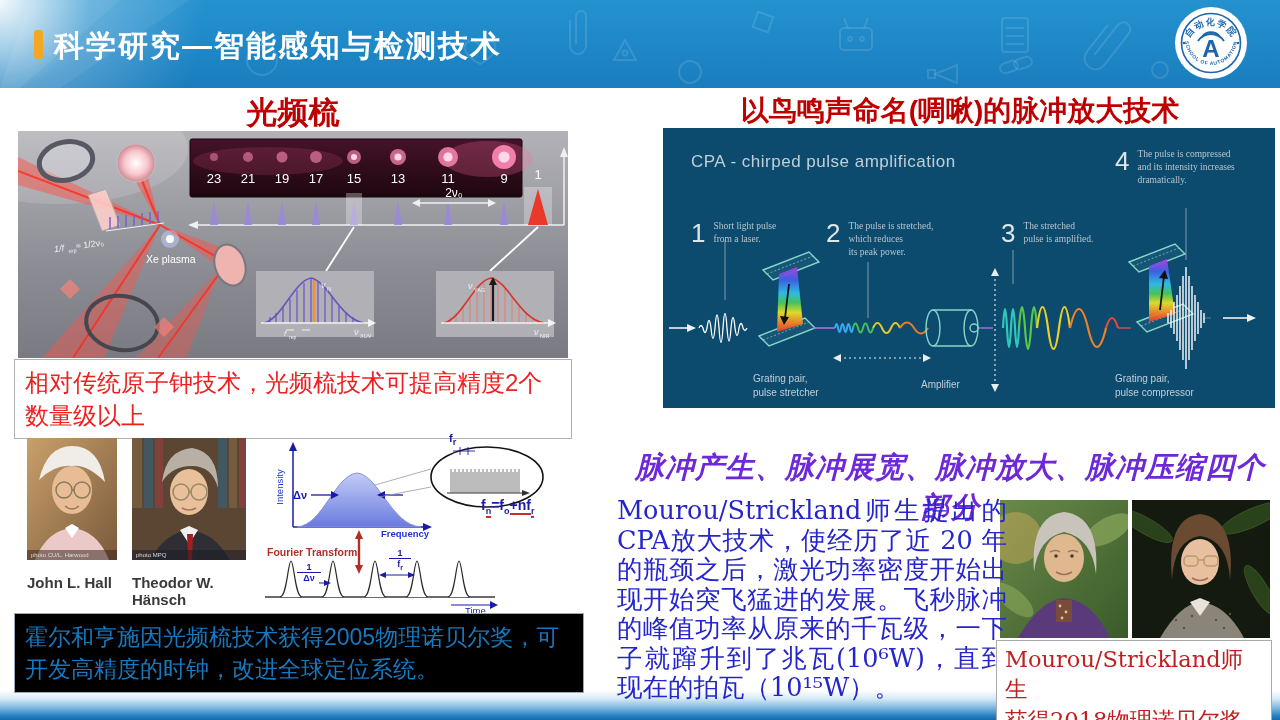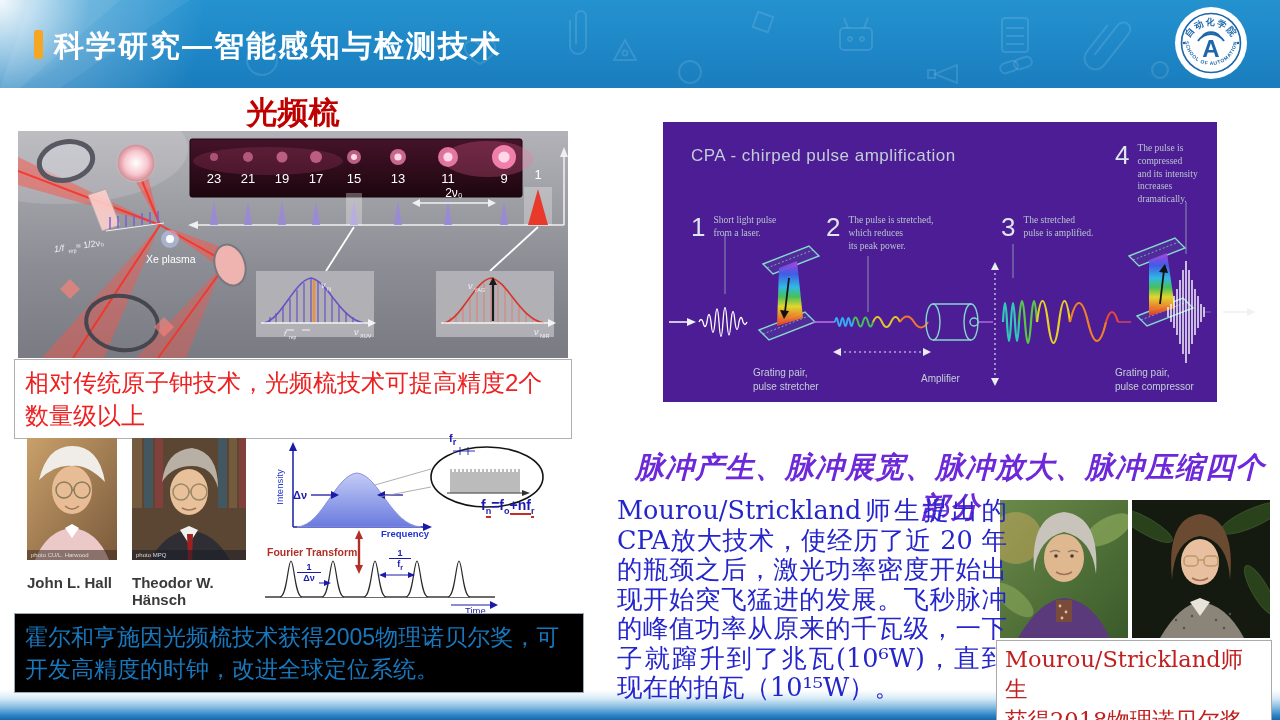--- a/index.html
+++ b/index.html
@@ -36,21 +36,21 @@
   .f-top{left:196px;top:-3px;font-size:11px;font-weight:bold;}
   .formula{left:228px;top:62px;font-size:14px;color:#111;font-weight:bold;}
   .formula sub{font-size:9px;}
   .formula .rl{border-bottom:2px solid #c03028;}
   .frac{text-align:center;font-size:9px;font-weight:bold;line-height:1;}
   .frac .den{display:block;border-top:1px solid #1a1aad;padding-top:1px;}
   .frac sub{font-size:7px;}
   .frac-dv{left:44px;top:128px;width:24px;}
   .frac-fr{left:136px;top:114px;width:22px;}
   
-  .cpa{left:663px;top:122px;width:554px;height:280px;background:#4c1d95;}
+  .cpa{left:663px;top:128px;width:612px;height:280px;background:#0c4a6e;}
   .cpa .ov{position:absolute;color:#c3ced6;}
   .cpa-title{left:28px;top:24px;font-size:17px;letter-spacing:.5px;color:#cdd8de;}
   .step{display:flex;gap:8px;align-items:flex-start;}
   .step .num{font-size:26px;line-height:1;color:#dde6ea;font-weight:400;}
   .step .txt{font-size:9.5px;line-height:1.35;color:#b9c6cd;font-family:Liberation Serif, serif;}
   .st1{left:28px;top:92px;} .st2{left:163px;top:92px;} .st3{left:338px;top:92px;} .st4{left:452px;top:20px;}
   .cpa-lab{font-size:10px;line-height:1.35;color:#b9c6cd;}
   .lab-str{left:90px;top:244px;} .lab-amp{left:258px;top:250px;} .lab-com{left:452px;top:244px;}
   
   .subtitle{left:625px;top:448px;width:650px;text-align:center;font-size:29px;color:#6d28d9;
@@ -410,20 +410,21 @@
       <text x="212" y="179" font-size="9.5" fill="#1a1aad">Time</text>
     </svg>
     <div class="ov f-top"><span>f</span><sub>r</sub></div>
     <div class="ov formula"><span>f</span><sub class="rl">n</sub><span>=f</span><sub>o</sub><span class="rl">+nf</span><sub class="rl">r</sub></div>
     <div class="ov frac frac-dv"><span class="num">1</span><span class="den">Δν</span></div>
     <div class="ov frac frac-fr"><span class="num">1</span><span class="den"><span>f</span><sub>r</sub></span></div>
   </div>
 
   <div class="abs note-blue">霍尔和亨施因光频梳技术获得2005物理诺贝尔奖，可开发高精度的时钟，改进全球定位系统。</div>
 
+  <div class="abs rt-title">以鸟鸣声命名(啁啾)的脉冲放大技术</div>
 
   <div class="abs cpa">
     <svg class="abs" style="left:0;top:0" width="607" height="280" viewBox="0 0 607 280">
       <defs>
         <linearGradient id="rbV" x1="0" y1="0" x2="0" y2="1">
           <stop offset="0" stop-color="#b040e0"></stop>
             <stop offset="0.2" stop-color="#4060e8"></stop>
           <stop offset="0.4" stop-color="#30c0e8"></stop>
             <stop offset="0.55" stop-color="#48c858"></stop>
           <stop offset="0.7" stop-color="#e8e028"></stop>

